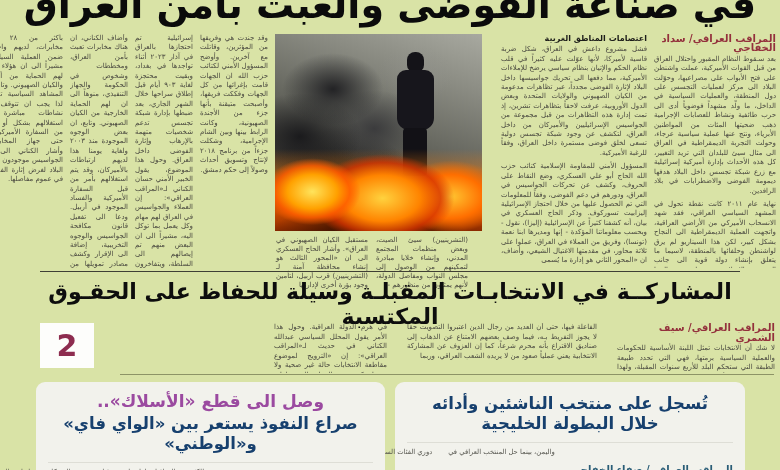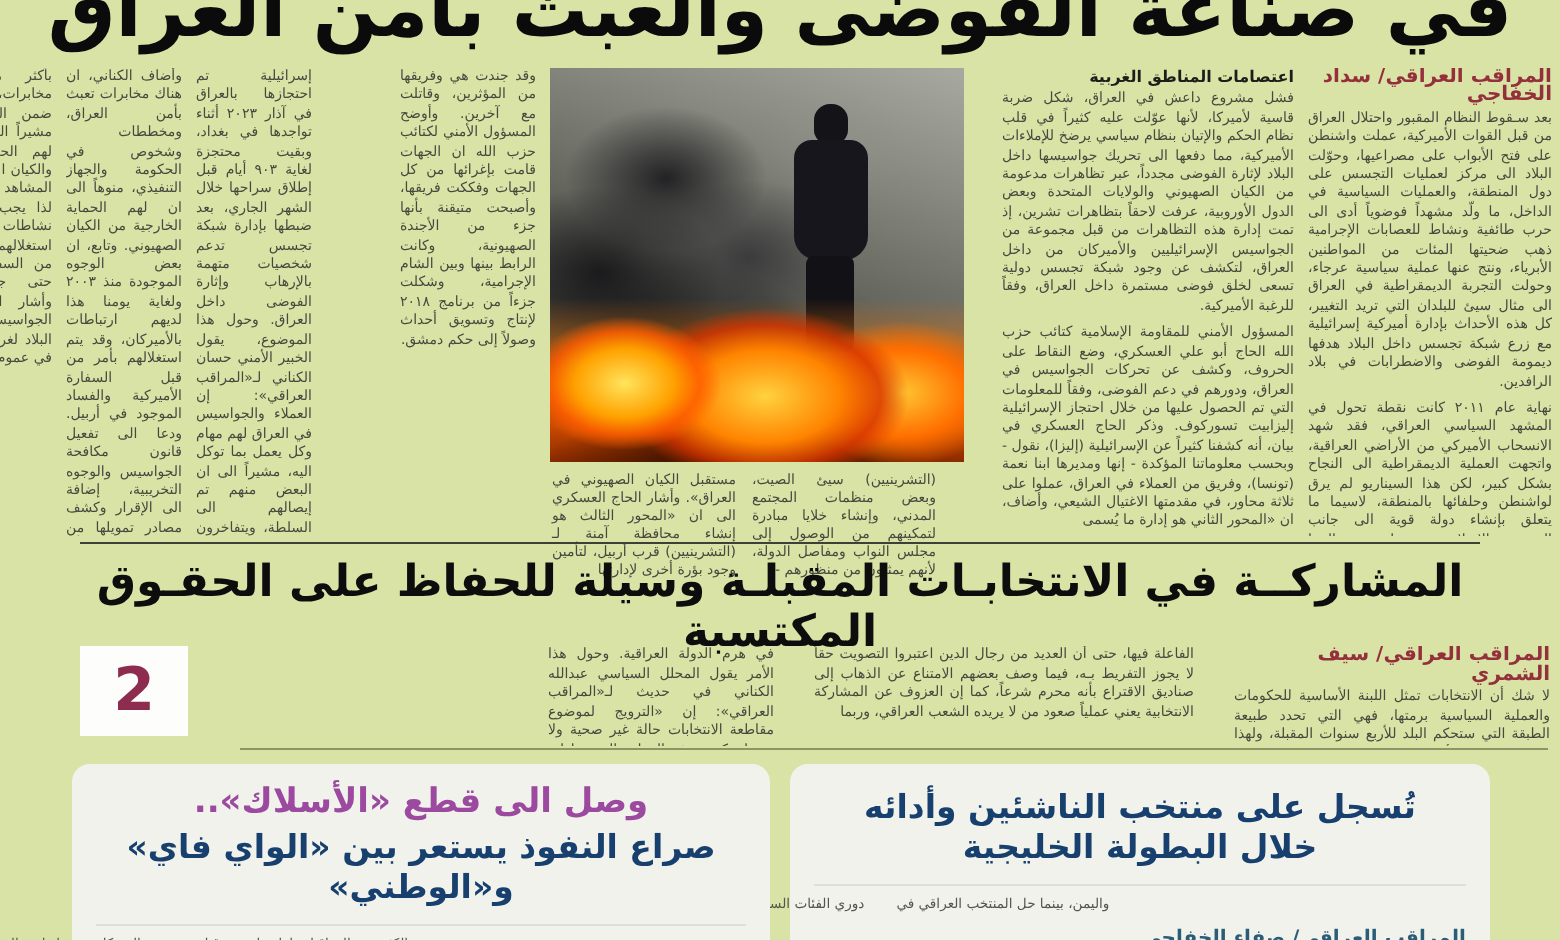--- a/index.html
+++ b/index.html
@@ -17,21 +17,21 @@
     text-align:center;white-space:nowrap;
   }
 
   
   .main-cols{position:absolute;top:34px;right:4px;height:234px;display:flex;gap:7px;direction:rtl;}
   .col{font-size:7px;line-height:9.4px;color:#49483f;text-align:justify;overflow:hidden;}
   .col p{margin:0 0 4px;}
   .col-a{width:122px;}
   .col-b{width:146px;margin-left:12px;}
   .photo-block{width:207px;}
-  .col-c{width:68px;margin-left:37px;}
+  .col-c{width:68px;}
   .col-d{width:58px;}
   .col-e{width:58px;}
   .col-f{width:78px;}
   .byline{color:#93303c;font-weight:bold;font-size:10px;margin-bottom:2px;text-align:right;}
   .subhead{color:#1d1d1a;font-weight:bold;font-size:8px;margin-bottom:2px;text-align:right;}
 
   
   .photo{
     width:207px;height:197px;position:relative;overflow:hidden;
     background:linear-gradient(200deg,#a8a9a0 0%,#8b8c83 22%,#66675f 48%,#3f3e39 72%,#201d19 100%);

